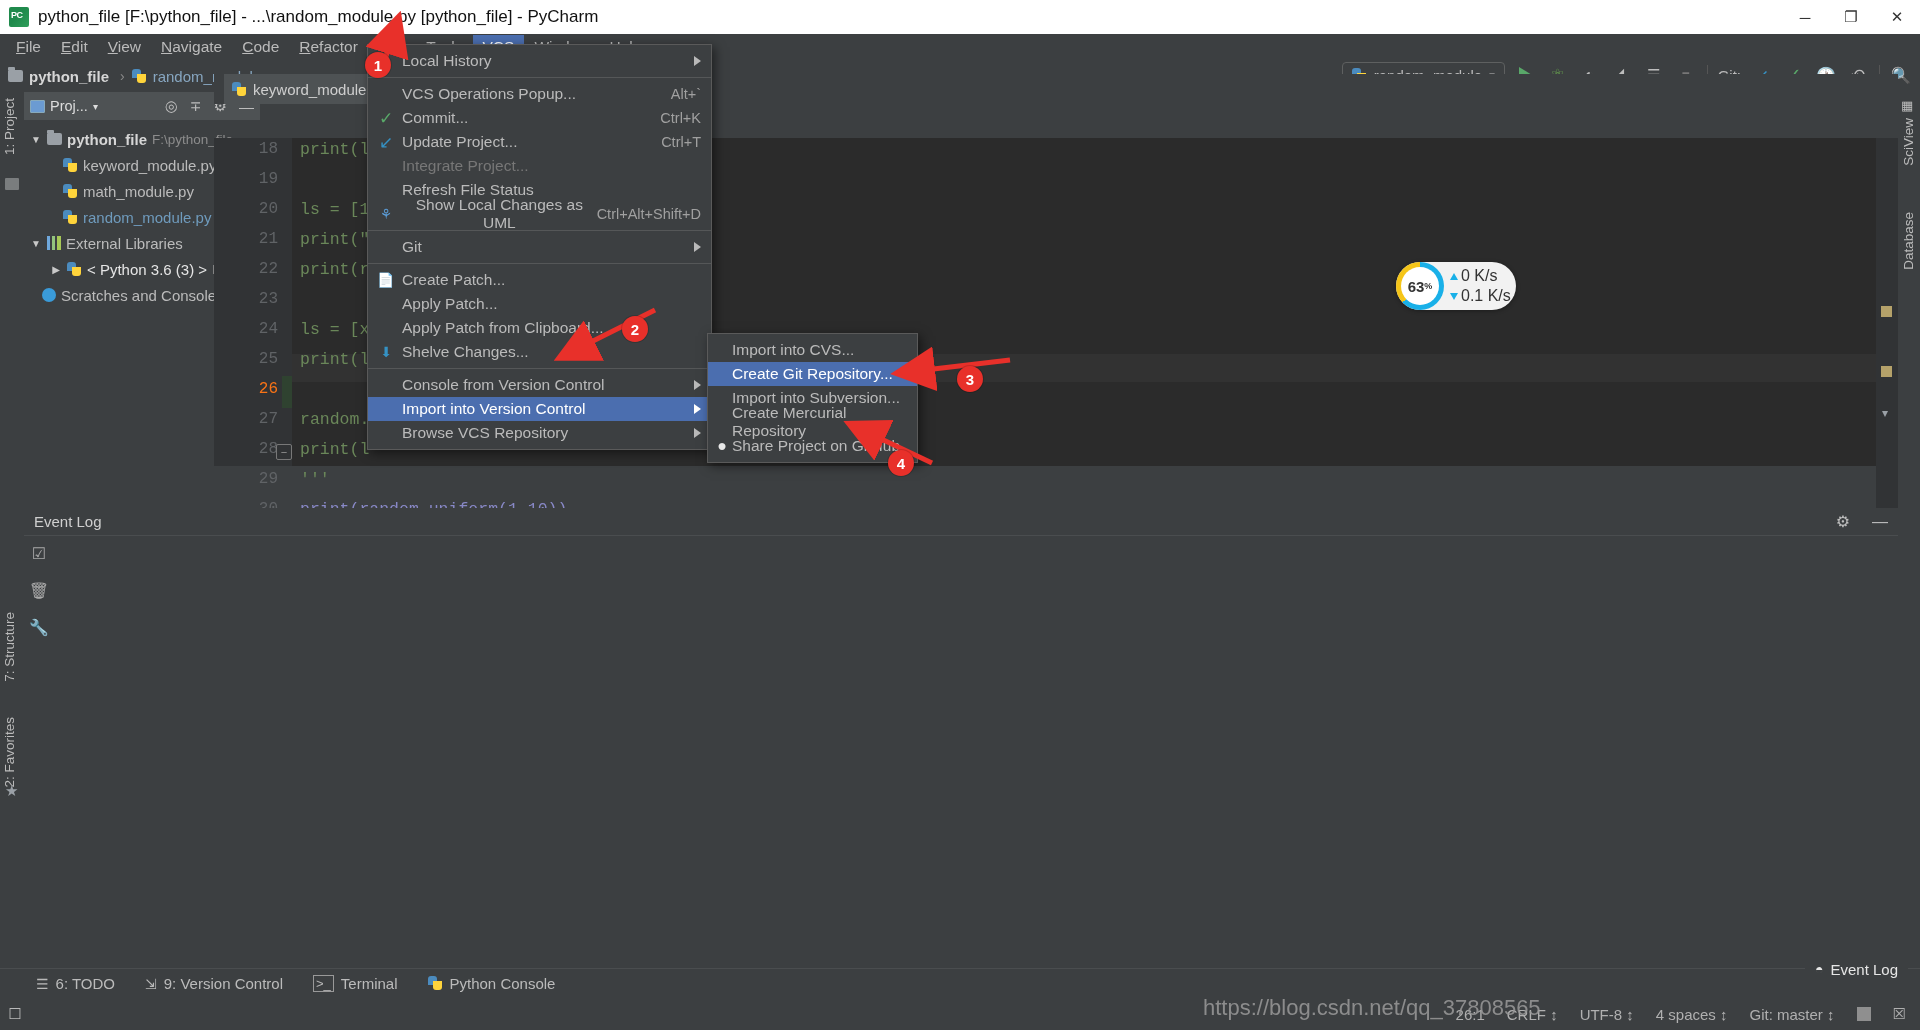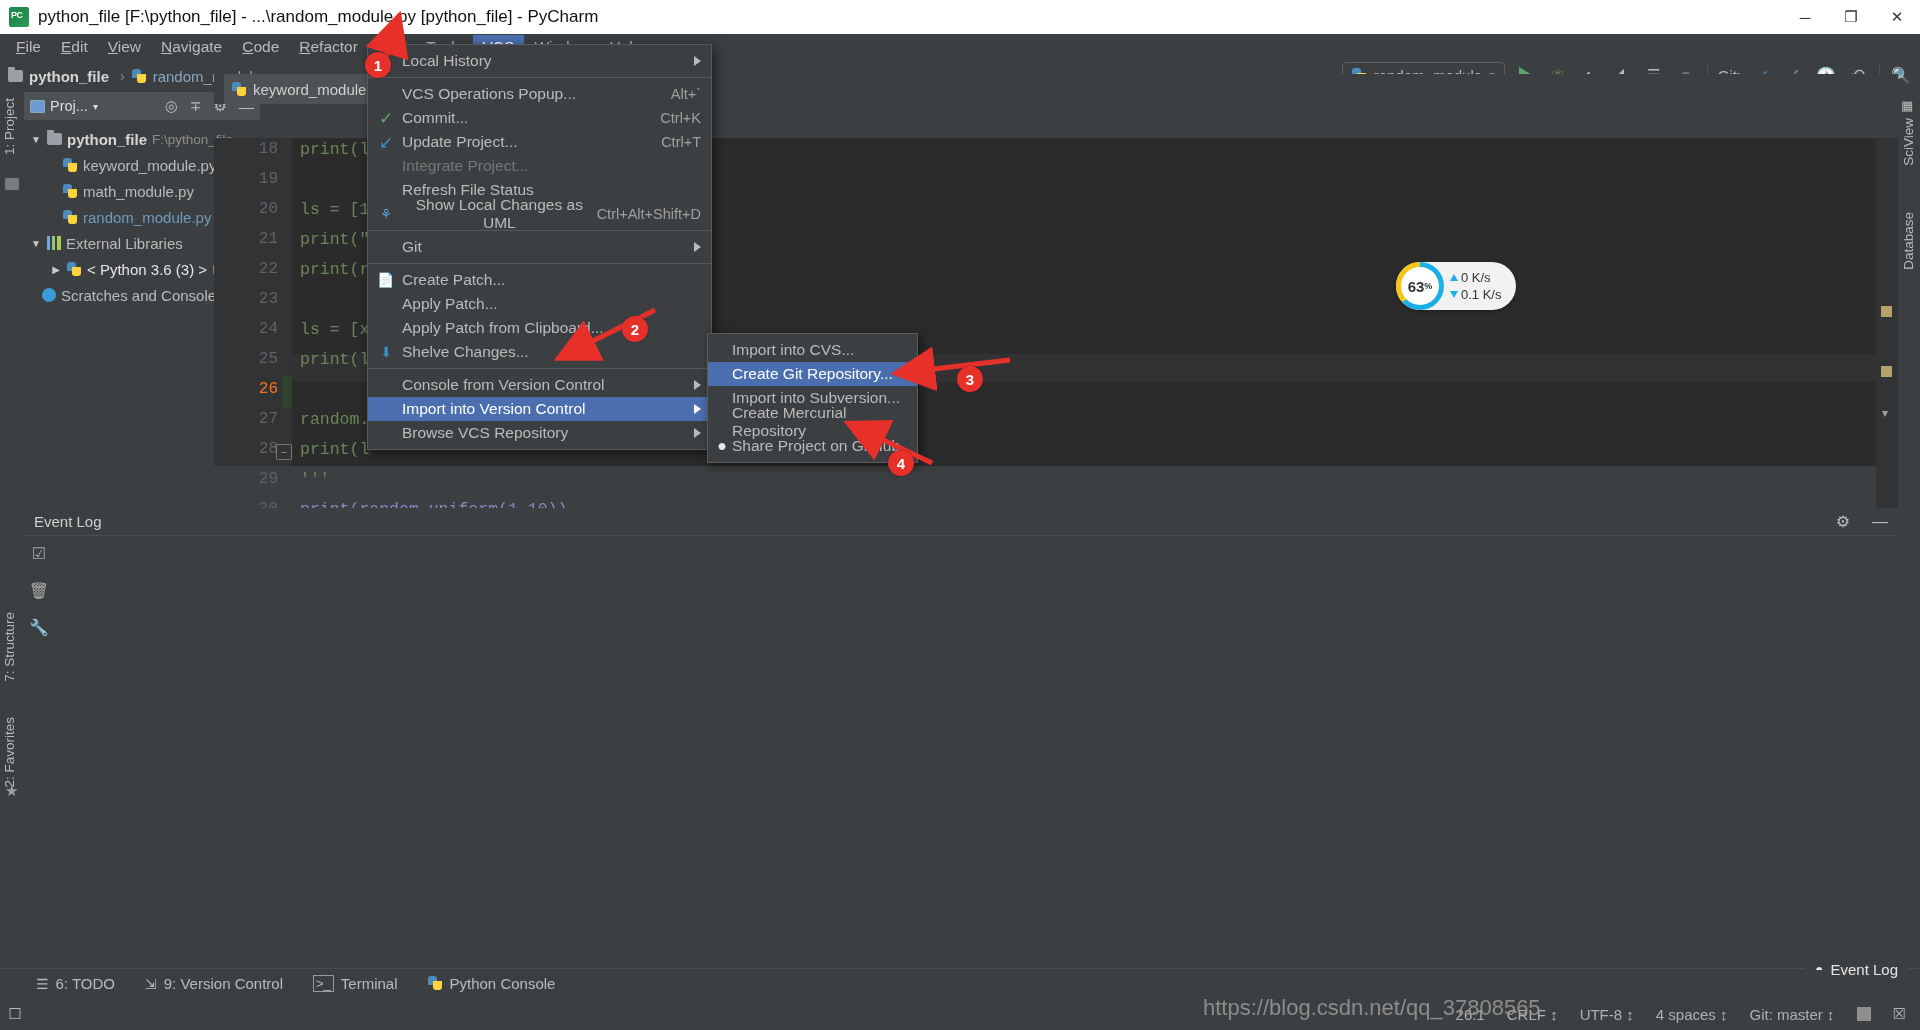--- a/index.html
+++ b/index.html
@@ -136,21 +136,21 @@
   #netwidget { position:absolute; left:1396px; top:262px; width:120px; height:48px;
     background:#f2f2f2; border-radius:24px; display:flex; align-items:center; z-index:30;
     box-shadow:0 1px 4px rgba(0,0,0,.35); }
   #netring { width:48px; height:48px; border-radius:50%; flex:none;
     background:conic-gradient(#19b0e8 0 63%, #f5c518 63% 100%);
     display:flex; align-items:center; justify-content:center; }
   #netring .inner { width:38px;height:38px;border-radius:50%;background:#ffffff;
     display:flex; align-items:center; justify-content:center; color:#333; font-size:15px; font-weight:bold; }
   #netring .inner sup { font-size:9px; }
   #netrates { display:flex; flex-direction:column; justify-content:center; gap:2px; padding-left:6px;
-    font-size:13px; color:#333; }
+    font-size:16px; color:#333; }
   #netrates div { display:flex; align-items:center; gap:3px; white-space:nowrap; }
   .arrow-up { width:0;height:0;border-bottom:7px solid #19b0e8;border-left:4px solid transparent;border-right:4px solid transparent; }
   .arrow-dn { width:0;height:0;border-top:7px solid #19b0e8;border-left:4px solid transparent;border-right:4px solid transparent; }
 
   
   .badge { position:absolute; width:26px; height:26px; border-radius:50%; background:#e8302a;
     color:#fff; font-size:15px; font-weight:bold; display:flex; align-items:center;
     justify-content:center; z-index:80; box-shadow:0 0 0 1px rgba(0,0,0,.15); }
   .ann-svg { position:absolute; left:0; top:0; width:1920px; height:1030px; z-index:70;
     pointer-events:none; }

